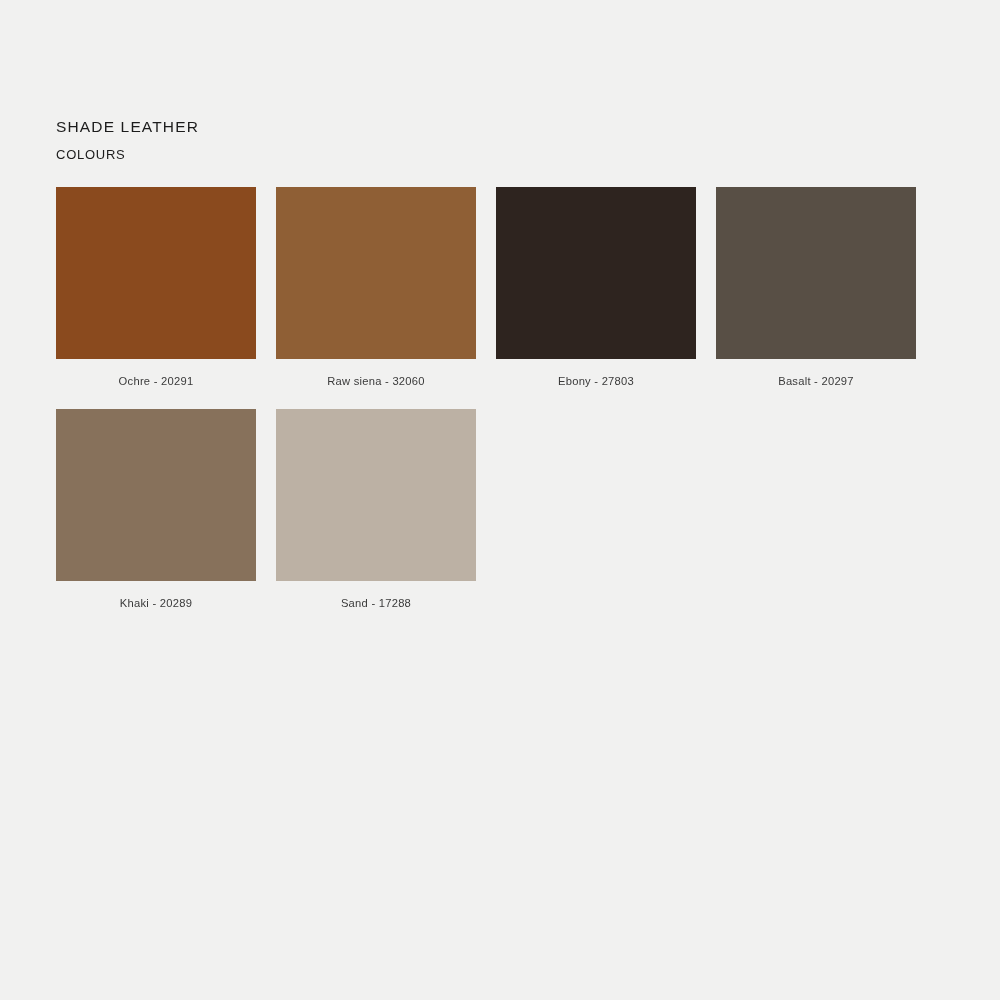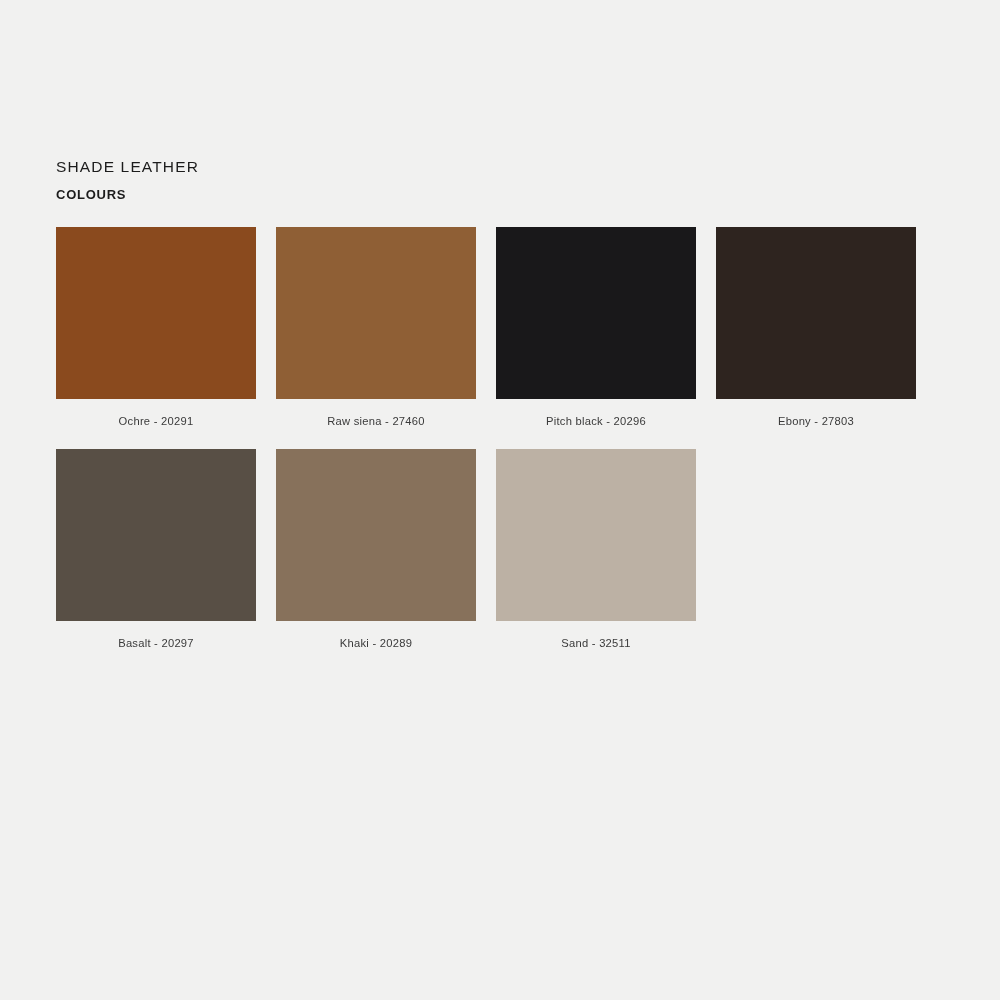--- a/index.html
+++ b/index.html
@@ -13,21 +13,20 @@
     font-family: "Liberation Sans", sans-serif;
     -webkit-font-smoothing: antialiased;
     overflow: hidden;
   }
 
   .page {
     position: relative;
     width: 1000px;
     height: 744px;
     box-sizing: border-box;
-    margin-top: 40px;
   }
 
   .header {
     position: absolute;
     left: 56px;
     top: 116px;
   }
 
   .header-title {
     font-size: 15.5px;
@@ -35,21 +34,21 @@
     color: #1c1c1c;
     font-weight: 400;
     line-height: 1.4;
     white-space: nowrap;
   }
 
   .header-subtitle {
     font-size: 13px;
     letter-spacing: 0.75px;
     color: #1c1c1c;
-    font-weight: 700;
+    font-weight: 400;
     line-height: 1.4;
     margin-top: 8px;
     white-space: nowrap;
   }
 
   .grid {
     position: absolute;
     left: 56px;
     top: 187px;
     width: 914px;
@@ -90,37 +89,33 @@
     <div class="header-subtitle">COLOURS</div>
   </div>
 
   <div class="grid">
       <div class="swatch-cell">
         <div class="swatch-chip" style="background: rgb(138, 74, 30);"></div>
         <div class="swatch-label">Ochre - 20291</div>
       </div>
       <div class="swatch-cell">
         <div class="swatch-chip" style="background: rgb(143, 95, 53);"></div>
-        <div class="swatch-label">Raw siena - 27460</div>
-      </div>
-      <div class="swatch-cell">
-        <div class="swatch-chip" style="background: rgb(25, 24, 26);"></div>
-        <div class="swatch-label">Pitch black - 20296</div>
+        <div class="swatch-label">Raw siena - 32060</div>
       </div>
       <div class="swatch-cell">
         <div class="swatch-chip" style="background: rgb(46, 36, 31);"></div>
         <div class="swatch-label">Ebony - 27803</div>
       </div>
       <div class="swatch-cell">
         <div class="swatch-chip" style="background: rgb(88, 79, 69);"></div>
         <div class="swatch-label">Basalt - 20297</div>
       </div>
       <div class="swatch-cell">
         <div class="swatch-chip" style="background: rgb(135, 113, 91);"></div>
         <div class="swatch-label">Khaki - 20289</div>
       </div>
       <div class="swatch-cell">
         <div class="swatch-chip" style="background: rgb(188, 177, 164);"></div>
-        <div class="swatch-label">Sand - 32511</div>
+        <div class="swatch-label">Sand - 17288</div>
       </div>
     </div>
 
 </div>
 
 </body></html>

